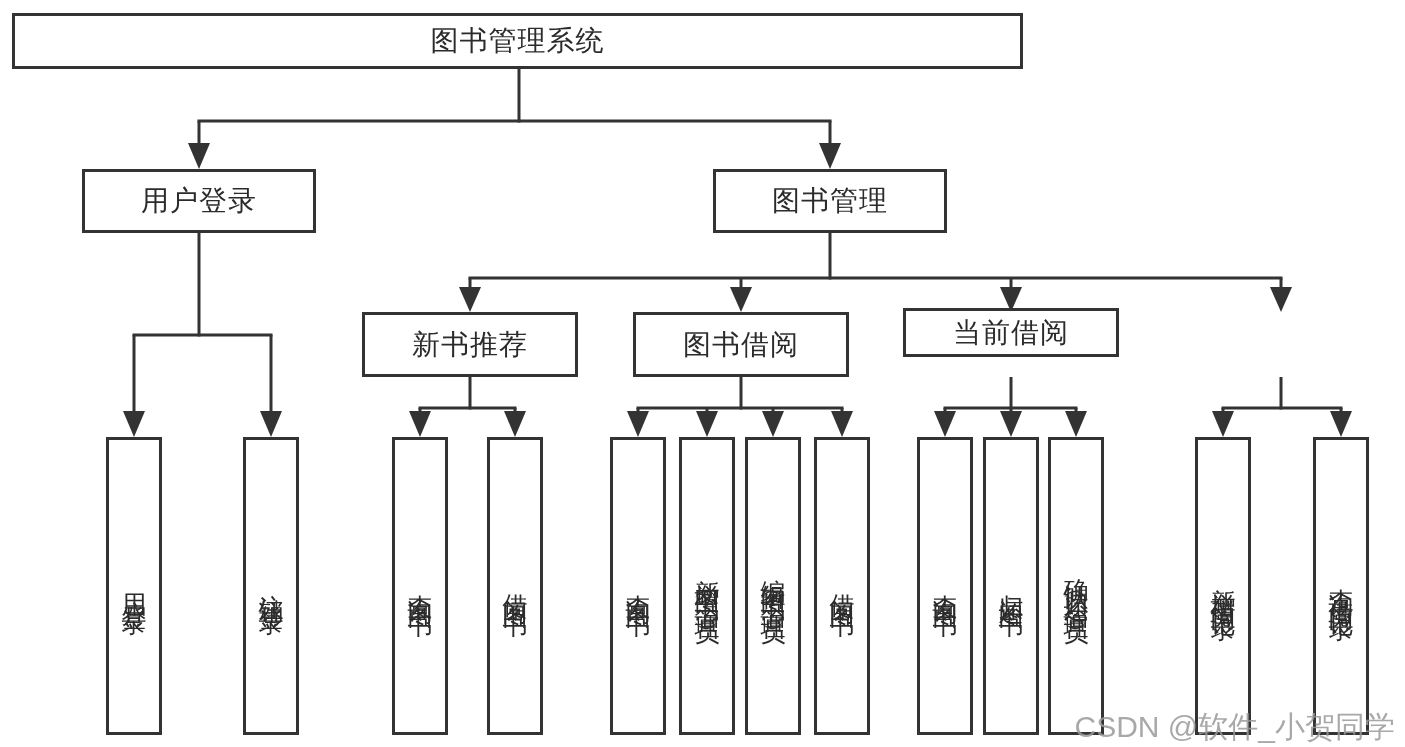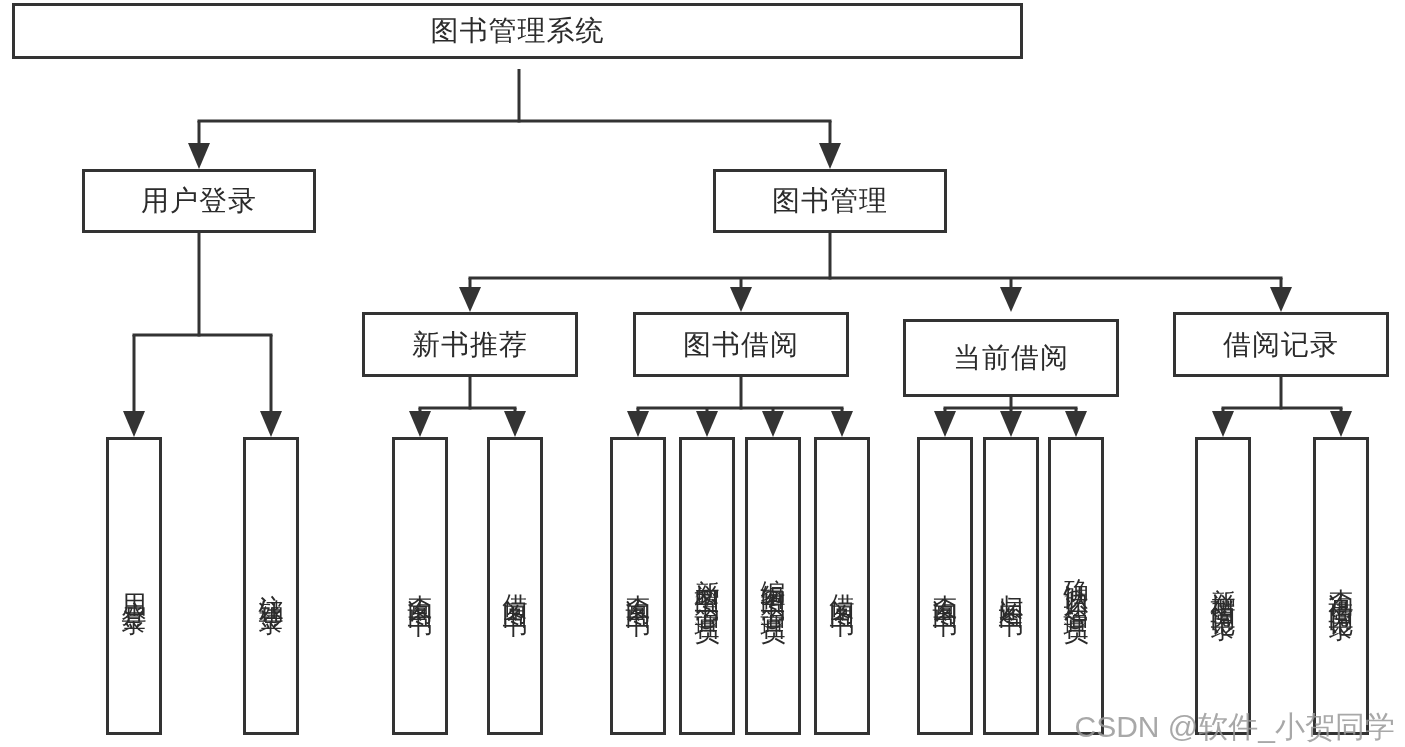--- a/index.html
+++ b/index.html
@@ -108,42 +108,39 @@
     <polygon points="1065,411 1087,411 1076,437"></polygon>
 
     <line x1="1281" y1="377" x2="1281" y2="409.5"></line>
     <line x1="1221.5" y1="408" x2="1342.5" y2="408"></line>
     <line x1="1223" y1="408" x2="1223" y2="414"></line>
     <polygon points="1212,411 1234,411 1223,437"></polygon>
     <line x1="1341" y1="408" x2="1341" y2="414"></line>
     <polygon points="1330,411 1352,411 1341,437"></polygon>
   </svg>
 
-  <div class="node hnode" style="left:12px;top:3px;width:1011px;height:56px;">
+  <div class="node hnode" style="left:12px;top:13px;width:1011px;height:56px;">
     <span>图书管理系统</span>
   </div>
 
   <div class="node hnode" style="left:82px;top:169px;width:234px;height:64px;">
     <span>用户登录</span>
   </div>
   <div class="node hnode" style="left:713px;top:169px;width:234px;height:64px;align-items:center;">
     <span>图书管理</span>
   </div>
 
   <div class="node hnode" style="left:362px;top:312px;width:216px;height:65px;">
     <span>新书推荐</span>
   </div>
   <div class="node hnode" style="left:633px;top:312px;width:216px;height:65px;">
     <span>图书借阅</span>
   </div>
-  <div class="node hnode" style="left:903px;top:319px;width:216px;height:78px;">
+  <div class="node hnode" style="left:903px;top:308px;width:216px;height:49px;">
     <span>当前借阅</span>
-  </div>
-  <div class="node hnode" style="left:1173px;top:312px;width:216px;height:65px;">
-    <span>借阅记录</span>
   </div>
 
   <div class="node vnode" style="left:106px;top:437px;width:56px;height:298px;">
     <span class="vtext">用户登录</span>
   </div>
   <div class="node vnode" style="left:243px;top:437px;width:56px;height:298px;">
     <span class="vtext">注销登录</span>
   </div>
 
   <div class="node vnode" style="left:392px;top:437px;width:56px;height:298px;">

